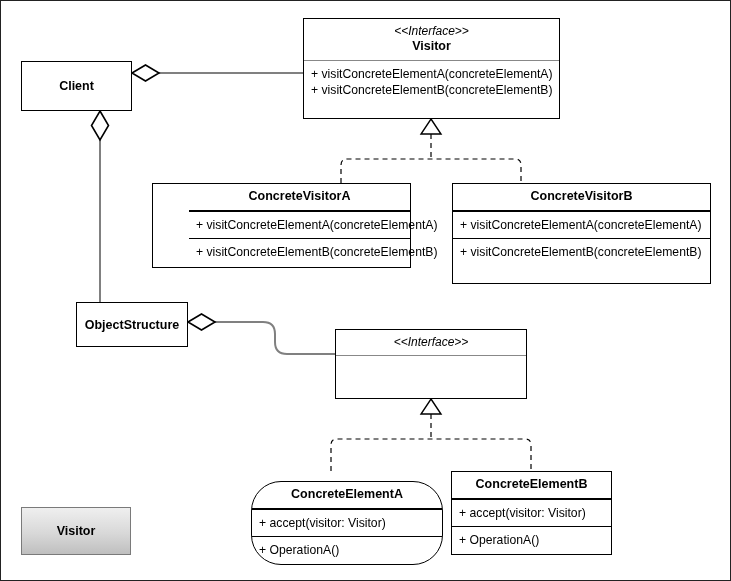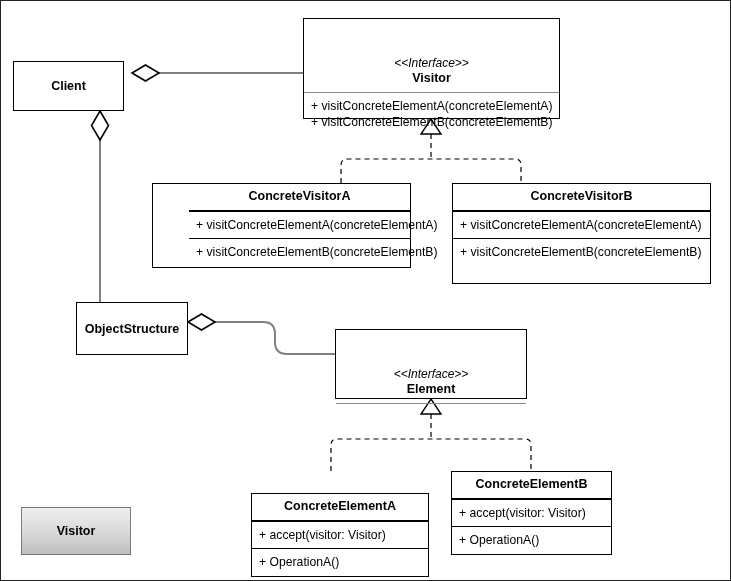--- a/index.html
+++ b/index.html
@@ -39,21 +39,20 @@
     color: #000000;
     line-height: 1.25;
     padding: 5px 4px 5px 4px;
     box-sizing: border-box;
   }
   .uml-title .stereo {
     display: block;
     font-style: italic;
     font-weight: normal;
     font-size: 12px;
-    margin-top: 32px;
   }
   .uml-title .tname {
     display: block;
     font-weight: bold;
   }
   .divider {
     border-top: 1.4px solid #000000;
   }
   .divider-thin {
     border-top: 1px solid #888888;
@@ -120,21 +119,21 @@
       <path d="M 340 182 L 340 164 Q 340 158 346 158 L 514 158 Q 520 158 520 164 L 520 182" fill="none" stroke="#000000" stroke-width="1.2" stroke-dasharray="5,4"></path>
     </g>
 
     <g>
       <polygon points="430,398 440,413 420,413" fill="#ffffff" stroke="#000000" stroke-width="1.4"></polygon>
       <path d="M 430 413 L 430 438" fill="none" stroke="#000000" stroke-width="1.2" stroke-dasharray="5,4"></path>
       <path d="M 330 470 L 330 444 Q 330 438 336 438 L 524 438 Q 530 438 530 444 L 530 470" fill="none" stroke="#000000" stroke-width="1.2" stroke-dasharray="5,4"></path>
     </g>
   </svg>
 
-  <div class="plain-box" style="left:12px; top:60px; width:111px; height:50px;">
+  <div class="plain-box" style="left:20px; top:60px; width:111px; height:50px;">
     <span>Client</span>
   </div>
 
   <div class="uml-box" style="left:302px; top:17px; width:257px; height:101px;">
     <div class="uml-title">
       <span class="stereo">&lt;&lt;Interface&gt;&gt;</span>
       <span class="tname">Visitor</span>
     </div>
     <div class="divider-thin"></div>
     <div class="uml-row" style="padding-bottom:1px;">+ visitConcreteElementA(concreteElementA)</div>
@@ -156,33 +155,32 @@
     <div class="uml-title">
       <span class="tname">ConcreteVisitorB</span>
     </div>
     <div class="divider"></div>
     <div class="divider" style="border-top-width:1px;"></div>
     <div class="uml-row">+ visitConcreteElementA(concreteElementA)</div>
     <div class="divider" style="border-top-width:1px;"></div>
     <div class="uml-row">+ visitConcreteElementB(concreteElementB)</div>
   </div>
 
-  <div class="plain-box" style="left:75px; top:301px; width:112px; height:53px;">
+  <div class="plain-box" style="left:75px; top:301px; width:112px; height:45px;">
     <span>ObjectStructure</span>
   </div>
 
   <div class="uml-box" style="left:334px; top:328px; width:192px; height:70px;">
     <div class="uml-title">
       <span class="stereo">&lt;&lt;Interface&gt;&gt;</span>
-      <span class="tname">Element</span>
     </div>
     <div class="divider-thin"></div>
   </div>
 
-  <div class="uml-box" style="left:250px; top:492px; width:178px; height:84px;">
+  <div class="uml-box" style="left:250px; top:480px; width:192px; height:84px;border-radius:30px;">
     <div class="uml-title">
       <span class="tname">ConcreteElementA</span>
     </div>
     <div class="divider"></div>
     <div class="divider" style="border-top-width:1px;"></div>
     <div class="uml-row">+ accept(visitor: Visitor)</div>
     <div class="divider" style="border-top-width:1px;"></div>
     <div class="uml-row">+ OperationA()</div>
   </div>
 

